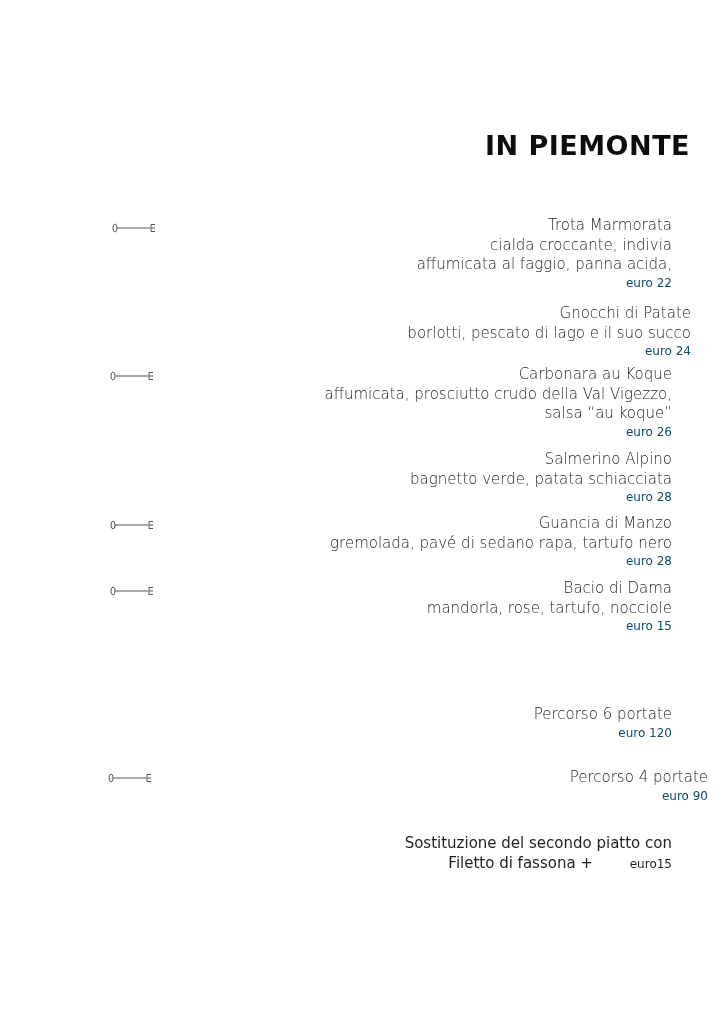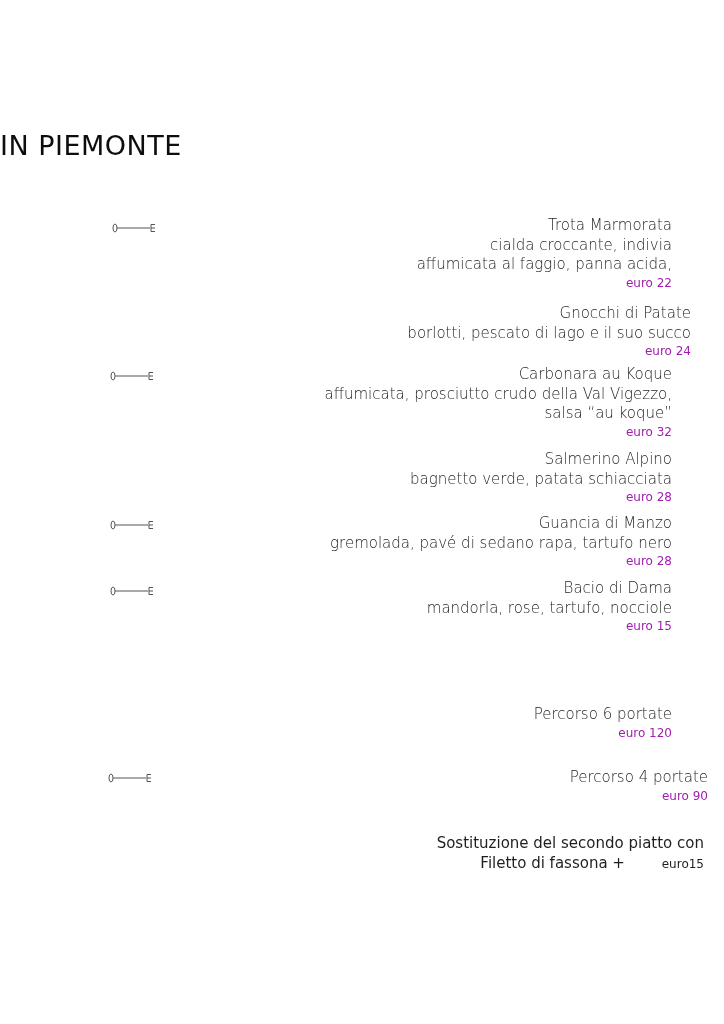--- a/index.html
+++ b/index.html
@@ -13,44 +13,44 @@
       position: relative;
       overflow: hidden;
       font-family: "DejaVu Sans", sans-serif;
       color: #1a1a1a;
     }
     .title {
       position: absolute;
       left: 0;
       width: 690px;
       top: 130px;
-      text-align: left;
+      text-align: right;
       font-family: "DejaVu Sans", sans-serif;
-      font-weight: normal;
+      font-weight: bold;
       font-size: 27px;
       letter-spacing: 0.5px;
       color: #0d0d0d;
     }
     .block {
       position: absolute;
       left: 0;
       width: 672px;
       text-align: right;
     }
     .name, .desc {
       font-size: 15px;
       line-height: 19.5px;
       font-weight: 300;
       color: #1f1f1f;
       white-space: nowrap;
     }
     .price {
       font-size: 12px;
       line-height: 16px;
-      color: #a21caf;
+      color: #0c4a6e;
     }
     .note {
       font-size: 15px;
       line-height: 20px;
       color: #1f1f1f;
     }
     .note small {
       font-size: 12px;
       margin-left: 32px;
     }
@@ -85,21 +85,21 @@
 
 <svg class="pin" style="left:110px; top:371px;" viewBox="0 0 46 10">
   <ellipse cx="3" cy="5" rx="2" ry="4" fill="none" stroke="#555" stroke-width="1"></ellipse>
   <line x1="5" y1="5" x2="38" y2="5" stroke="#555" stroke-width="1.2"></line>
   <path d="M43 1.5 L39 1.5 L39 8.5 L43 8.5 M39 5 L43 5" fill="none" stroke="#555" stroke-width="1"></path>
 </svg>
 <div class="block" style="top:365px;">
   <div class="name">Carbonara au Koque</div>
   <div class="desc">affumicata, prosciutto crudo della Val Vigezzo,</div>
   <div class="desc">salsa “au koque”</div>
-  <div class="price">euro 32</div>
+  <div class="price">euro 26</div>
 </div>
 
 <div class="block" style="top:450px;">
   <div class="name">Salmerino Alpino</div>
   <div class="desc">bagnetto verde, patata schiacciata</div>
   <div class="price">euro 28</div>
 </div>
 
 <svg class="pin" style="left:110px; top:520px;" viewBox="0 0 46 10">
   <ellipse cx="3" cy="5" rx="2" ry="4" fill="none" stroke="#555" stroke-width="1"></ellipse>
@@ -131,19 +131,19 @@
 <svg class="pin" style="left:108px; top:773px;" viewBox="0 0 46 10">
   <ellipse cx="3" cy="5" rx="2" ry="4" fill="none" stroke="#555" stroke-width="1"></ellipse>
   <line x1="5" y1="5" x2="38" y2="5" stroke="#555" stroke-width="1.2"></line>
   <path d="M43 1.5 L39 1.5 L39 8.5 L43 8.5 M39 5 L43 5" fill="none" stroke="#555" stroke-width="1"></path>
 </svg>
 <div class="block" style="top:768px;padding-left:36px;">
   <div class="name">Percorso 4 portate</div>
   <div class="price">euro 90</div>
 </div>
 
-<div class="block" style="top:833px;padding-left:32px;">
+<div class="block" style="top:833px;">
   <div class="note">Sostituzione del secondo piatto con</div>
   <div class="note">
     <span>Filetto di fassona +</span>
     <small>euro15</small>
   </div>
 </div>
 
 </body></html>

